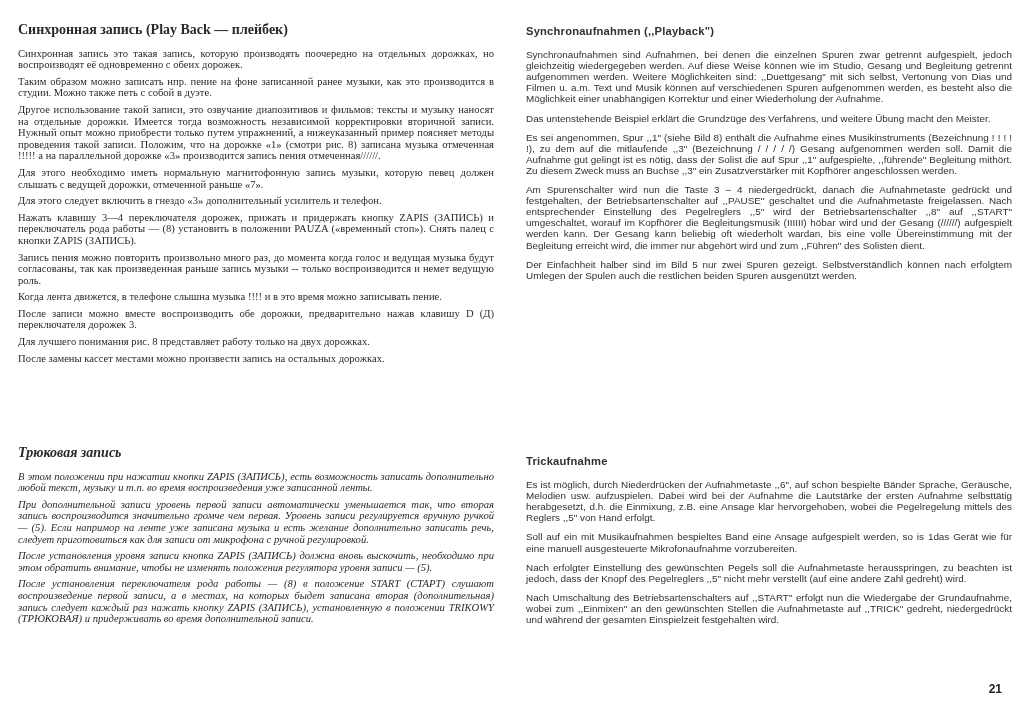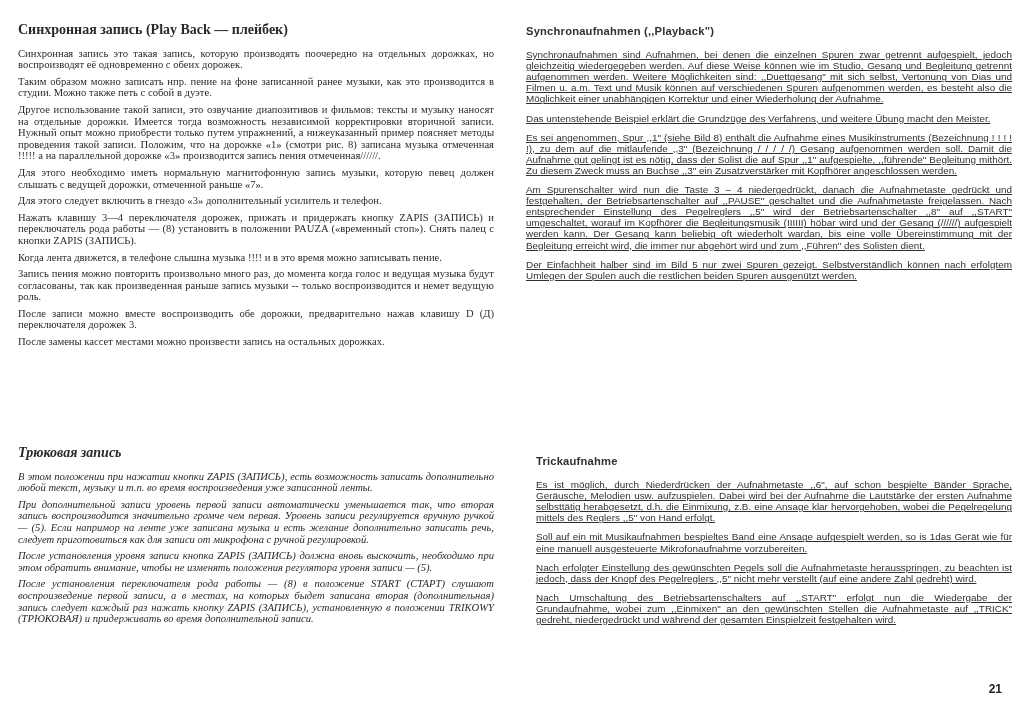--- a/index.html
+++ b/index.html
@@ -4,59 +4,60 @@
 <style>
   html, body { margin: 0; padding: 0; background: #ffffff; }
   body { width: 1024px; height: 710px; position: relative; overflow: hidden; color: #2a2a2a; }
   .col { position: absolute; top: 0; }
   .left { left: 18px; width: 484px; font-family: "Liberation Serif", "DejaVu Serif", serif; font-size: 10.6px; line-height: 11.6px; }
   .right { left: 526px; width: 486px; font-family: "Liberation Sans", "DejaVu Sans", sans-serif; font-size: 9.9px; line-height: 11.1px; color: #303030; }
   .sec { position: absolute; left: 0; right: 0; }
   h2 { margin: 0 0 12px 0; font-size: 14px; font-weight: bold; }
   .right h2 { font-size: 11.2px; letter-spacing: 0.2px; }
   p { margin: 0 8px 5px 0; text-align: justify; }
-  .right p { margin: 0 0 8px 0; text-decoration: underline; }
+  .right p { margin: 0 0 8px 0; }
   .pageno { position: absolute; right: 22px; top: 682px; font-family: "Liberation Sans", sans-serif; font-weight: bold; font-size: 12px; color: #222; }
 </style>
 </head>
 <body>
 
 <div class="col left">
   <div class="sec" style="top:24px;">
     <h2>Синхронная запись (Play Back — плейбек)</h2>
     <p>Синхронная запись это такая запись, которую производять поочередно на отдельных дорожках, но воспроизводят её одновременно с обеих дорожек.</p>
     <p>Таким образом можно записать нпр. пение на фоне записанной ранее музыки, как это производится в студии. Можно также петь с собой в дуэте.</p>
     <p>Другое использование такой записи, это озвучание диапозитивов и фильмов: тексты и музыку наносят на отдельные дорожки. Имеется тогда возможность независимой корректировки вторичной записи. Нужный опыт можно приобрести только путем упражнений, а нижеуказанный пример поясняет методы проведения такой записи. Положим, что на дорожке «1» (смотри рис. 8) записана музыка отмеченная !!!!! а на параллельной дорожке «3» производится запись пения отмеченная//////.</p>
     <p>Для этого необходимо иметь нормальную магнитофонную запись музыки, которую певец должен слышать с ведущей дорожки, отмеченной раньше «7».</p>
     <p>Для этого следует включить в гнездо «3» дополнительный усилитель и телефон.</p>
     <p>Нажать клавишу 3—4 переключателя дорожек, прижать и придержать кнопку ZAPIS (ЗАПИСЬ) и переключатель рода работы — (8) установить в положении PAUZA («временный стоп»). Снять палец с кнопки ZAPIS (ЗАПИСЬ).</p>
+    <p>Запись пения можно повторить произвольно много раз, до момента когда голос и ведущая музыка будут согласованы, так как произведенная раньше запись музыки -- только воспроизводится и немет ведущую роль.</p>
     <p>Когда лента движется, в телефоне слышна музыка !!!! и в это время можно записывать пение.</p>
-    <p>Запись пения можно повторить произвольно много раз, до момента когда голос и ведущая музыка будут согласованы, так как произведенная раньше запись музыки -- только воспроизводится и немет ведущую роль.</p>
     <p>После записи можно вместе воспроизводить обе дорожки, предварительно нажав клавишу D (Д) переключателя дорожек 3.</p>
+    <p>Для лучшего понимания рис. 8 представляет работу только на двух дорожках.</p>
     <p>После замены кассет местами можно произвести запись на остальных дорожках.</p>
   </div>
   <div class="sec" style="top:447px;font-style:italic;">
     <h2>Трюковая запись</h2>
     <p>В этом положении при нажатии кнопки ZAPIS (ЗАПИСЬ), есть возможность записать дополнительно любой текст, музыку и т.п. во время воспроизведения уже записанной ленты.</p>
     <p>При дополнительной записи уровень первой записи автоматически уменьшается так, что вторая запись воспроизводится значительно громче чем первая. Уровень записи регулируется вручную ручкой — (5). Если напримор на ленте уже записана музыка и есть желание дополнительно записать речь, следует приготовиться как для записи от микрофона с ручной регулировкой.</p>
     <p>После установления уровня записи кнопка ZAPIS (ЗАПИСЬ) должна вновь выскочить, необходимо при этом обратить внимание, чтобы не изменять положения регулятора уровня записи — (5).</p>
     <p>После установления переключателя рода работы — (8) в положение START (СТАРТ) слушают воспроизведение первой записи, а в местах, на которых быдет записана вторая (дополнительная) запись следует каждый раз нажать кнопку ZAPIS (ЗАПИСЬ), установленную в положении TRIKOWY (ТРЮКОВАЯ) и придерживать во время дополнительной записи.</p>
   </div>
 </div>
 
 <div class="col right">
   <div class="sec" style="top:26px;">
     <h2>Synchronaufnahmen (,,Playback")</h2>
     <p>Synchronaufnahmen sind Aufnahmen, bei denen die einzelnen Spuren zwar getrennt aufgespielt, jedoch gleichzeitig wiedergegeben werden. Auf diese Weise können wie im Studio, Gesang und Begleitung getrennt aufgenommen werden. Weitere Möglichkeiten sind: ,,Duettgesang" mit sich selbst, Vertonung von Dias und Filmen u. a.m. Text und Musik können auf verschiedenen Spuren aufgenommen werden, es besteht also die Möglichkeit einer unabhängigen Korrektur und einer Wiederholung der Aufnahme.</p>
     <p>Das untenstehende Beispiel erklärt die Grundzüge des Verfahrens, und weitere Übung macht den Meister.</p>
     <p>Es sei angenommen, Spur ,,1" (siehe Bild 8) enthält die Aufnahme eines Musikinstruments (Bezeichnung ! ! ! ! !), zu dem auf die mitlaufende ,,3" (Bezeichnung / / / / /) Gesang aufgenommen werden soll. Damit die Aufnahme gut gelingt ist es nötig, dass der Solist die auf Spur ,,1" aufgespielte, ,,führende" Begleitung mithört. Zu diesem Zweck muss an Buchse ,,3" ein Zusatzverstärker mit Kopfhörer angeschlossen werden.</p>
     <p>Am Spurenschalter wird nun die Taste 3 – 4 niedergedrückt, danach die Aufnahmetaste gedrückt und festgehalten, der Betriebsartenschalter auf ,,PAUSE" geschaltet und die Aufnahmetaste freigelassen. Nach entsprechender Einstellung des Pegelreglers ,,5" wird der Betriebsartenschalter ,,8" auf ,,START" umgeschaltet, worauf im Kopfhörer die Begleitungsmusik (IIIIII) höbar wird und der Gesang (//////) aufgespielt werden kann. Der Gesang kann beliebig oft wiederholt wardan, bis eine volle Übereinstimmung mit der Begleitung erreicht wird, die immer nur abgehört wird und zum ,,Führen" des Solisten dient.</p>
     <p>Der Einfachheit halber sind im Bild 5 nur zwei Spuren gezeigt. Selbstverständlich können nach erfolgtem Umlegen der Spulen auch die restlichen beiden Spuren ausgenützt werden.</p>
   </div>
-  <div class="sec" style="top:456px;margin-left:10px;">
+  <div class="sec" style="top:456px;">
     <h2>Trickaufnahme</h2>
     <p>Es ist möglich, durch Niederdrücken der Aufnahmetaste ,,6", auf schon bespielte Bänder Sprache, Geräusche, Melodien usw. aufzuspielen. Dabei wird bei der Aufnahme die Lautstärke der ersten Aufnahme selbsttätig herabgesetzt, d.h. die Einmixung, z.B. eine Ansage klar hervorgehoben, wobei die Pegelregelung mittels des Reglers ,,5" von Hand erfolgt.</p>
     <p>Soll auf ein mit Musikaufnahmen bespieltes Band eine Ansage aufgespielt werden, so is 1das Gerät wie für eine manuell ausgesteuerte Mikrofonaufnahme vorzubereiten.</p>
     <p>Nach erfolgter Einstellung des gewünschten Pegels soll die Aufnahmetaste herausspringen, zu beachten ist jedoch, dass der Knopf des Pegelreglers ,,5" nicht mehr verstellt (auf eine andere Zahl gedreht) wird.</p>
     <p>Nach Umschaltung des Betriebsartenschalters auf ,,START" erfolgt nun die Wiedergabe der Grundaufnahme, wobei zum ,,Einmixen" an den gewünschten Stellen die Aufnahmetaste auf ,,TRICK" gedreht, niedergedrückt und während der gesamten Einspielzeit festgehalten wird.</p>
   </div>
 </div>
 
 <div class="pageno">21</div>
 

